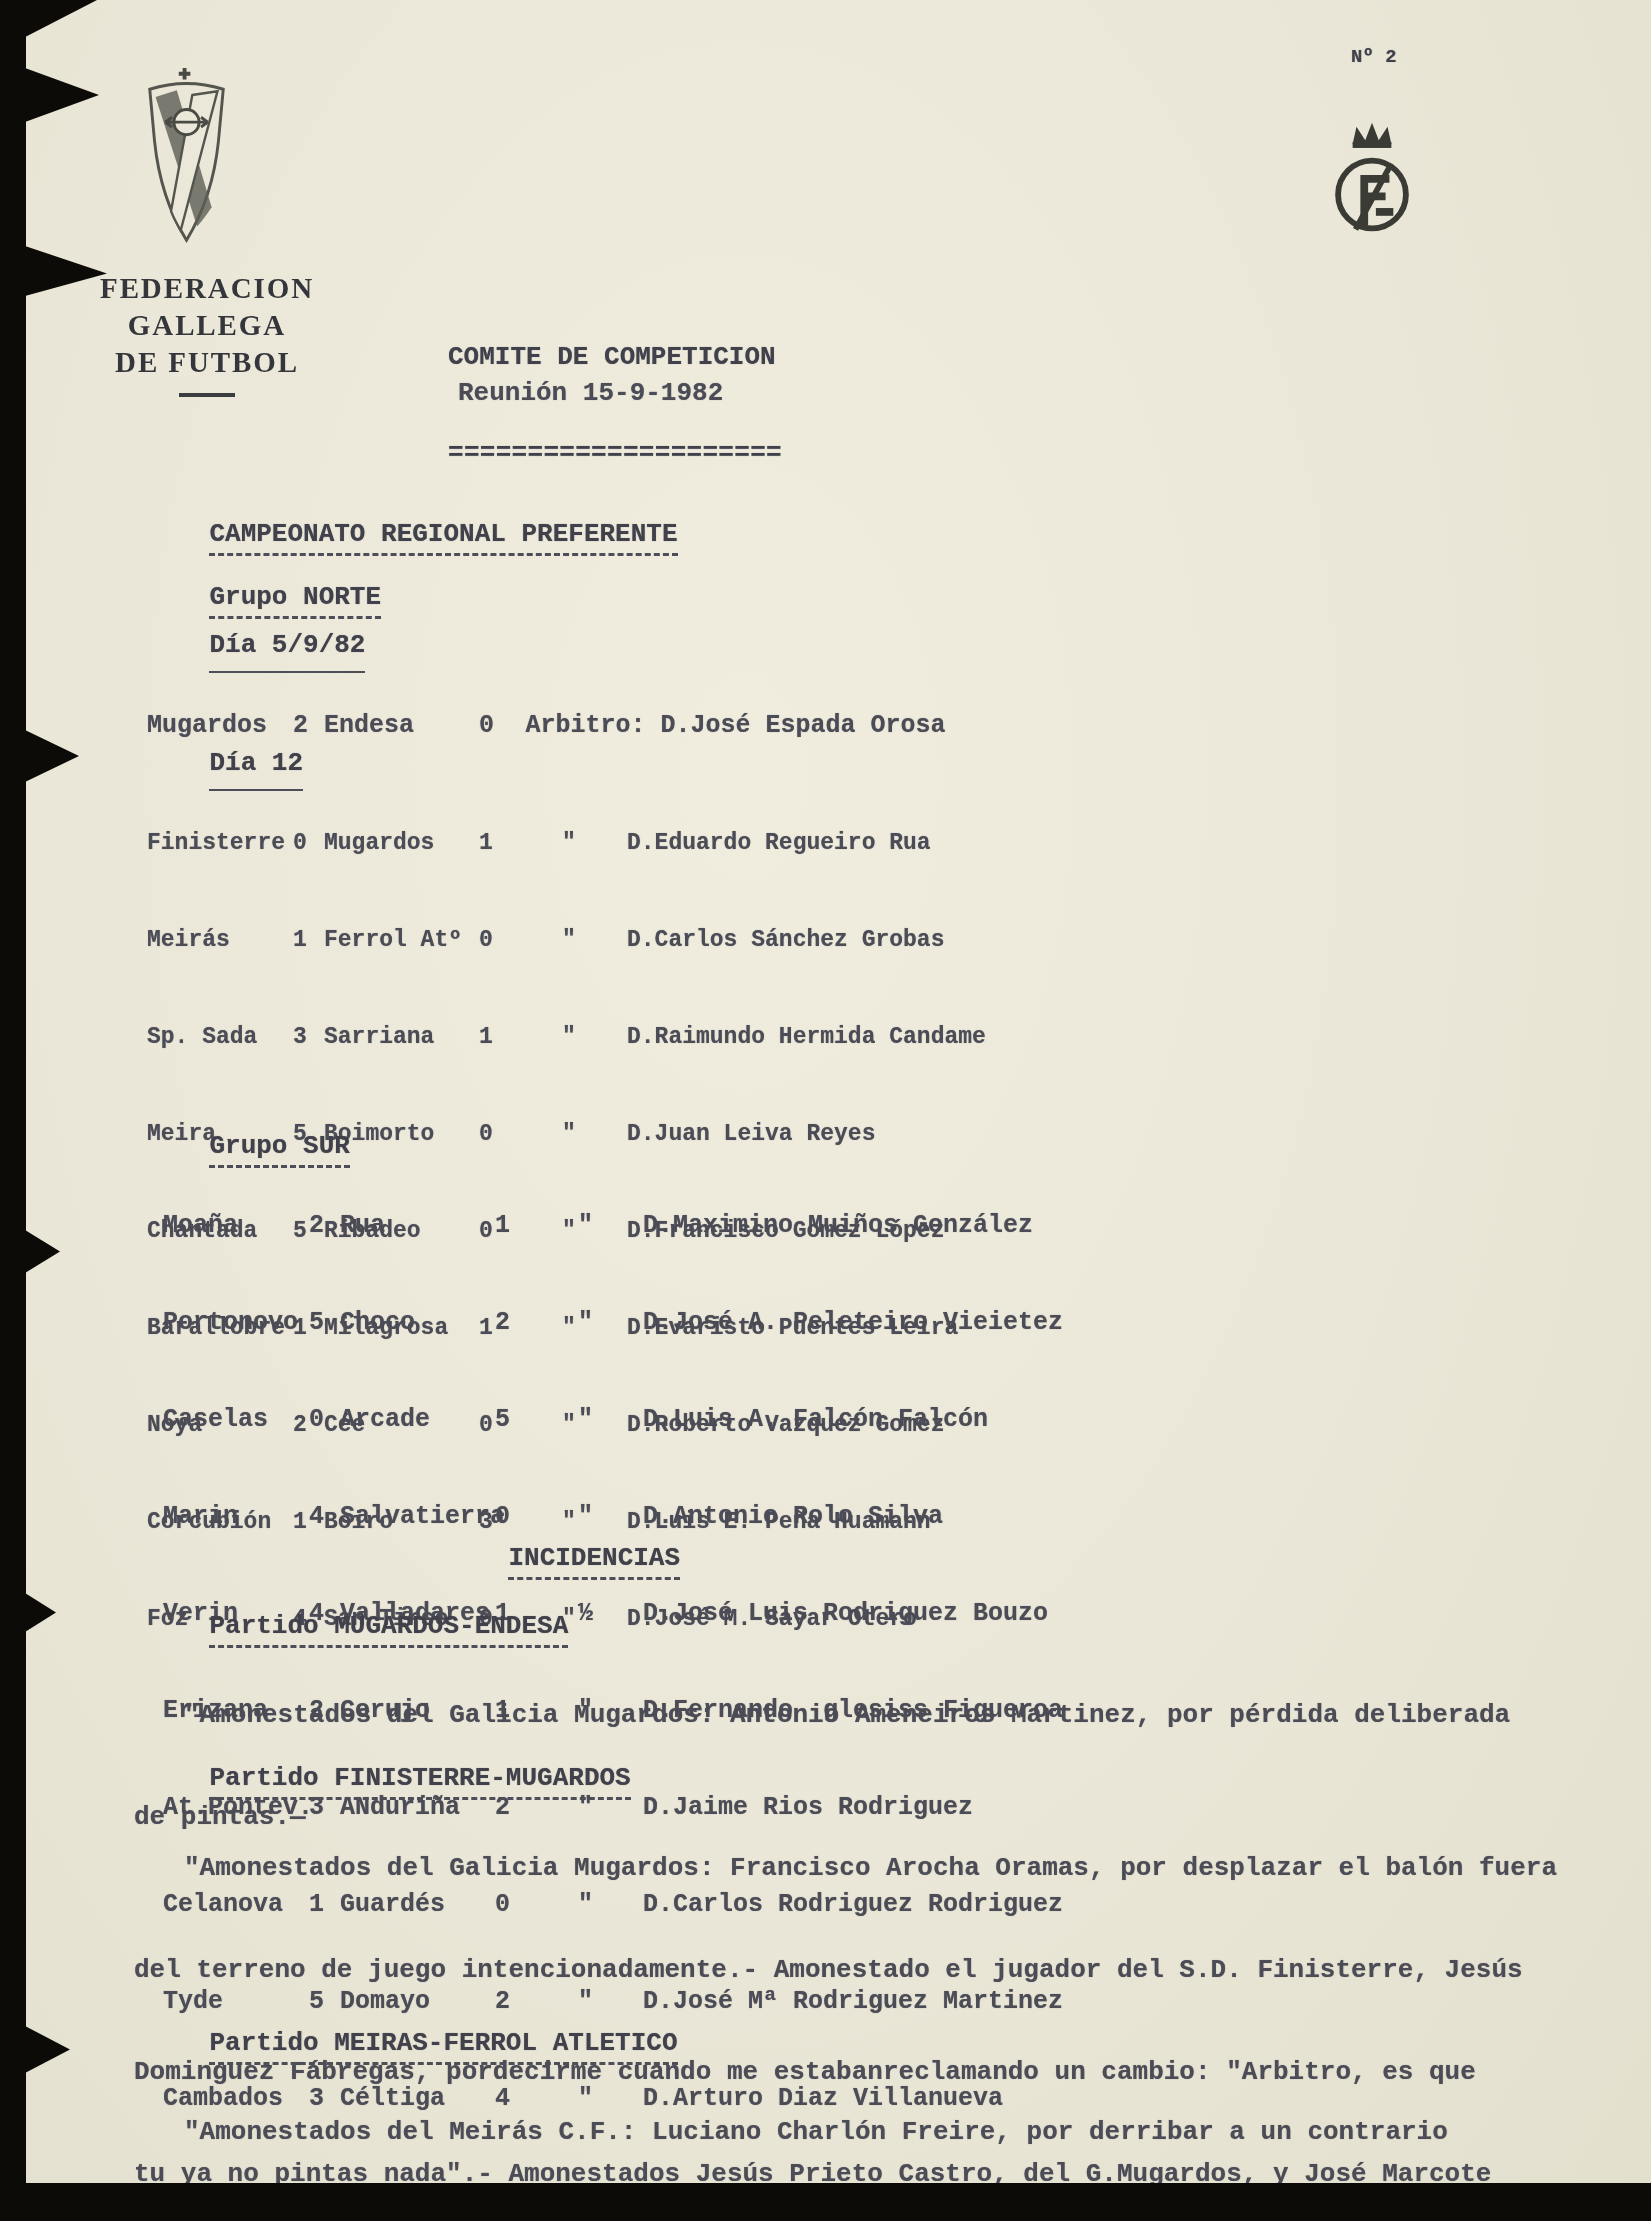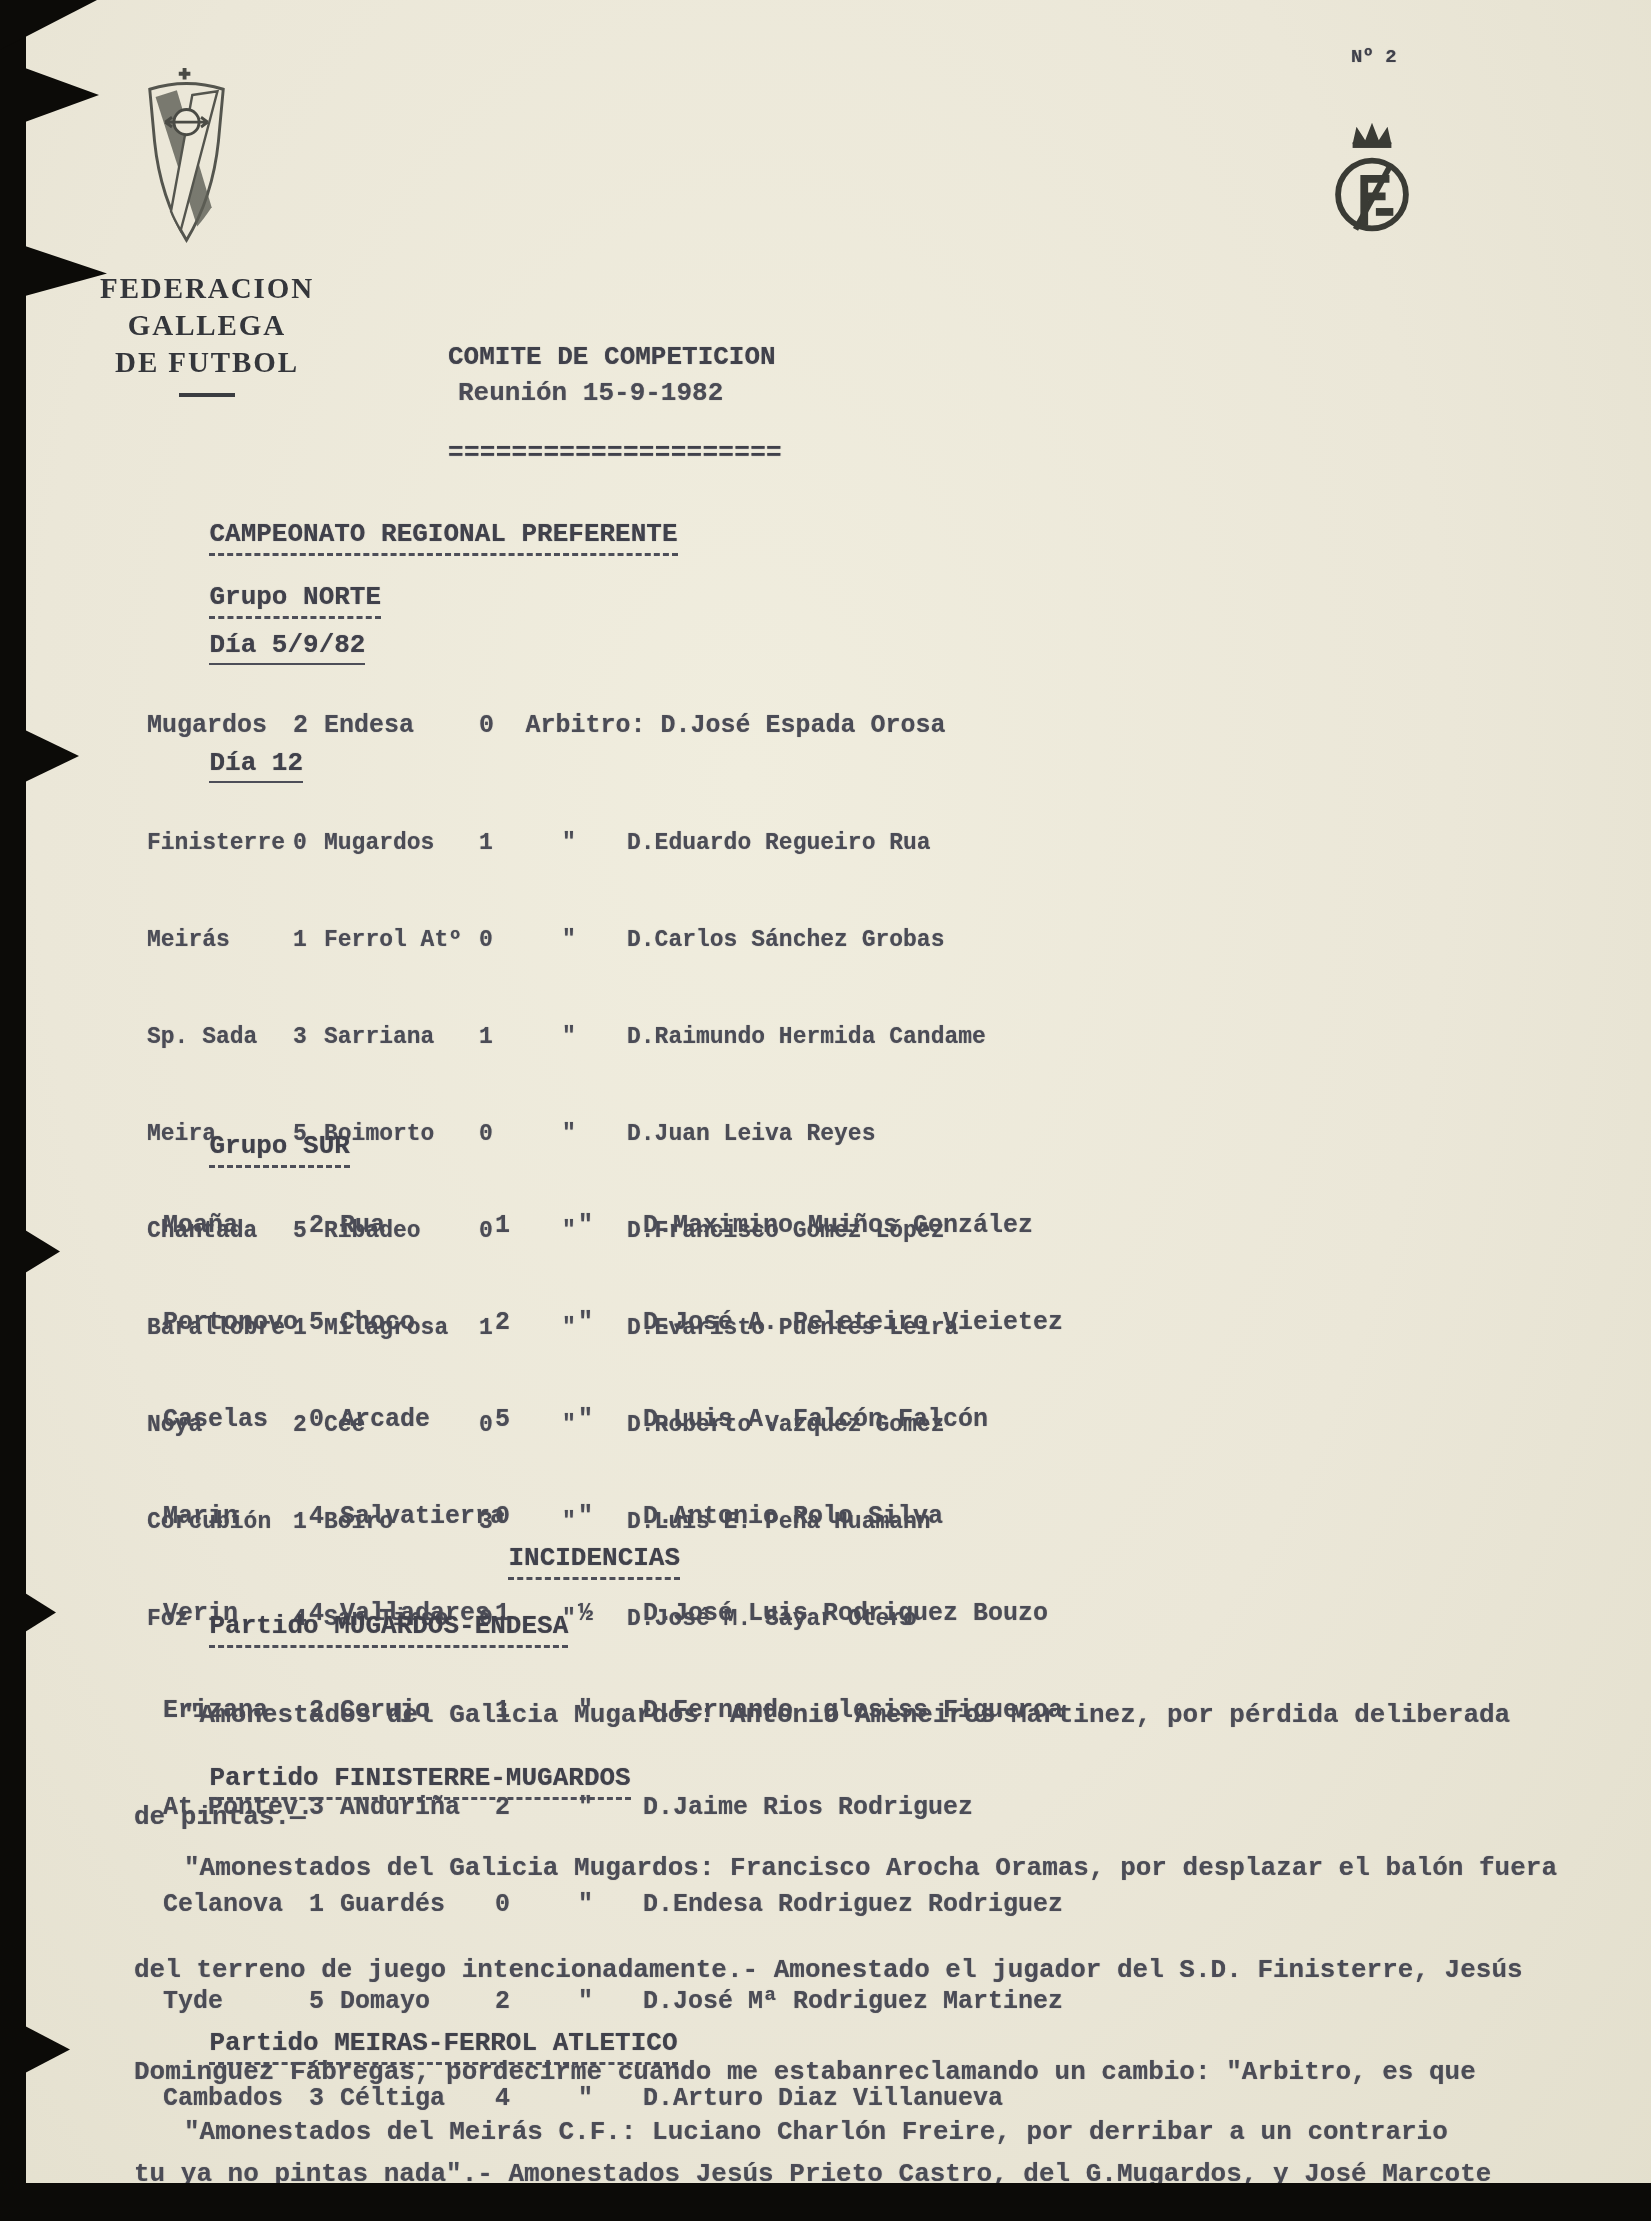--- a/index.html
+++ b/index.html
@@ -5,21 +5,21 @@
   html,body{margin:0;padding:0;width:1652px;height:2221px;background:#0c0b08;overflow:hidden;
             font-family:"Liberation Mono","DejaVu Sans Mono",monospace;}
   .page{position:absolute;inset:0;
         background:radial-gradient(ellipse at 45% 35%, #f0edde 0%, #ebe7d8 55%, #e3dfcd 100%);}
   .abs{position:absolute;font-weight:bold;}
   .ink{color:#4b4c56;text-shadow:0 0 1px rgba(70,70,82,.55);}
   .ink-dark{color:#40414b;text-shadow:0 0 1px rgba(60,60,72,.6);}
   .mono{font-family:"Liberation Mono","DejaVu Sans Mono",monospace;font-size:26px;line-height:32px;white-space:pre;}
   .bold{font-weight:bold;}
   .uline{display:inline-block;border-bottom:3.4px dashed #4d4e58;padding-bottom:2.9px;}
-  .uline2{display:inline-block;border-bottom:2.9px solid #4d4e58;padding-bottom:2px;font-family:Liberation Mono, monospace;}
+  .uline2{display:inline-block;border-bottom:2.9px solid #4d4e58;padding-bottom:10px;font-family:Liberation Mono, monospace;}
   
   .org{font-family:"Liberation Serif","DejaVu Serif",serif;font-weight:bold;color:#34363b;
        text-align:center;font-size:29px;line-height:37px;letter-spacing:1.9px;}
   .org-dash{width:56px;height:4.9px;background:#3b3d41;margin:11.6px auto 0 auto;}
   
   .trow{display:flex;white-space:pre;height:33px;}
   .trow span{flex:none;display:inline-block;}
   .c-home{width:146px;}
   .c-hs{width:31px;}
   .c-away{width:155px;}
@@ -154,21 +154,21 @@
     <div class="trow">
       <span class="c-home">Verin</span><span class="c-hs">4</span><span class="c-away">Valladares</span><span class="c-as">1</span><span class="c-ditto">½</span><span class="c-ref">D.José Luis Rodriguez Bouzo</span>
     </div>
     <div class="trow">
       <span class="c-home">Erizana</span><span class="c-hs">2</span><span class="c-away">Corujo</span><span class="c-as">1</span><span class="c-ditto">"</span><span class="c-ref">D.Fernando  glesiss Figueroa</span>
     </div>
     <div class="trow">
       <span class="c-home">At.Pontev.</span><span class="c-hs">3</span><span class="c-away">ANduriña</span><span class="c-as">2</span><span class="c-ditto">"</span><span class="c-ref">D.Jaime Rios Rodriguez</span>
     </div>
     <div class="trow">
-      <span class="c-home">Celanova</span><span class="c-hs">1</span><span class="c-away">Guardés</span><span class="c-as">0</span><span class="c-ditto">"</span><span class="c-ref">D.Endesa Rodriguez Rodriguez</span>
+      <span class="c-home">Celanova</span><span class="c-hs">1</span><span class="c-away">Guardés</span><span class="c-as">0</span><span class="c-ditto">"</span><span class="c-ref">D.Carlos Rodriguez Rodriguez</span>
     </div>
     <div class="trow">
       <span class="c-home">Tyde</span><span class="c-hs">5</span><span class="c-away">Domayo</span><span class="c-as">2</span><span class="c-ditto">"</span><span class="c-ref">D.José Mª Rodriguez Martinez</span>
     </div>
     <div class="trow">
       <span class="c-home">Cambados</span><span class="c-hs">3</span><span class="c-away">Céltiga</span><span class="c-as">4</span><span class="c-ditto">"</span><span class="c-ref">D.Arturo Diaz Villanueva</span>
     </div>
   </div>
 
   <div class="abs mono bold ink-dark" style="left:446px;top:1510px;">

